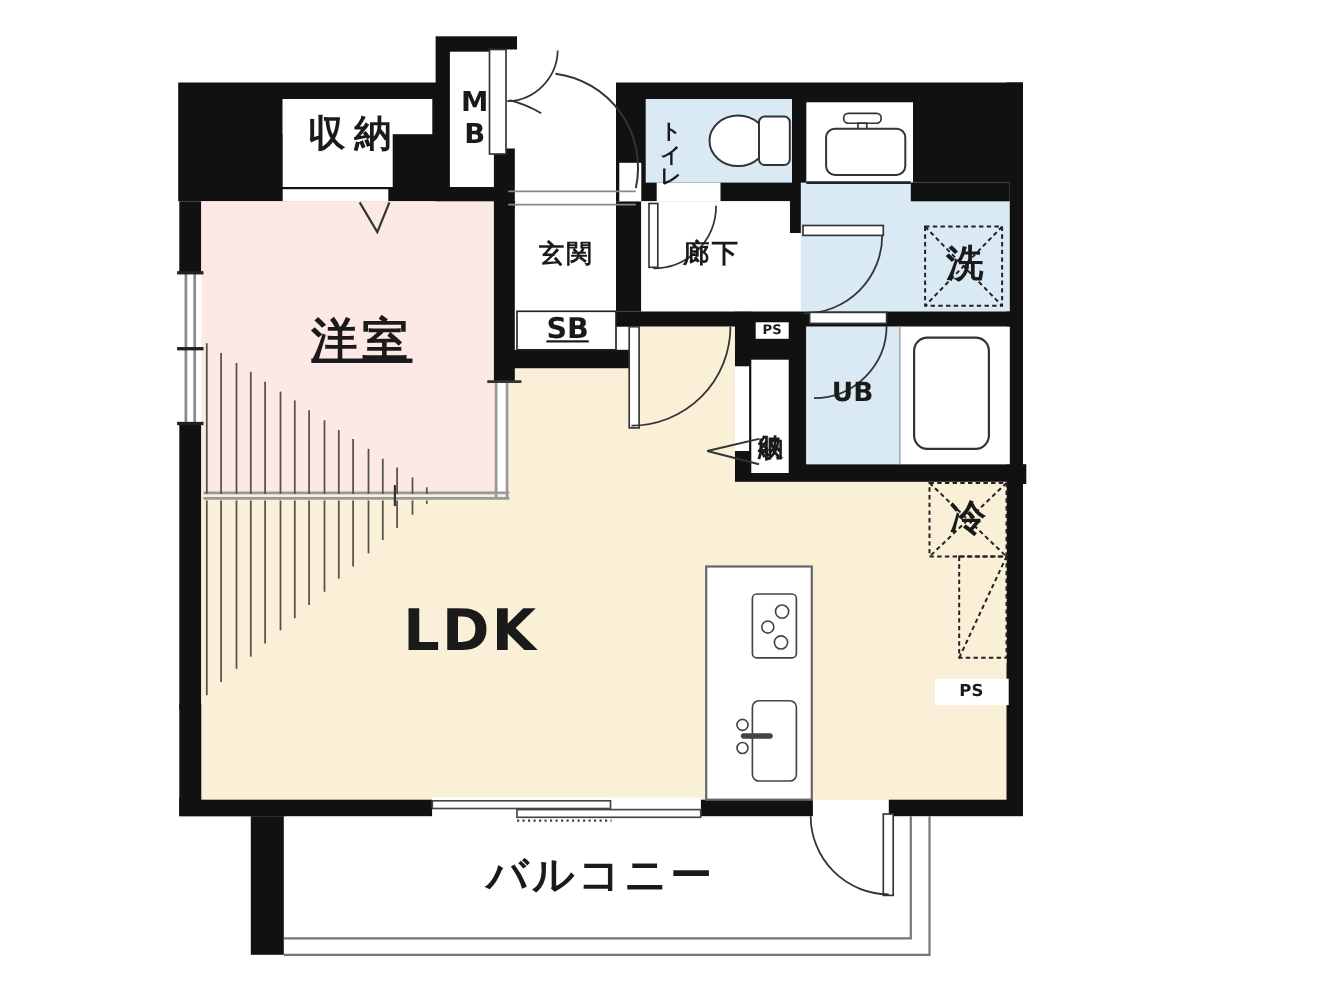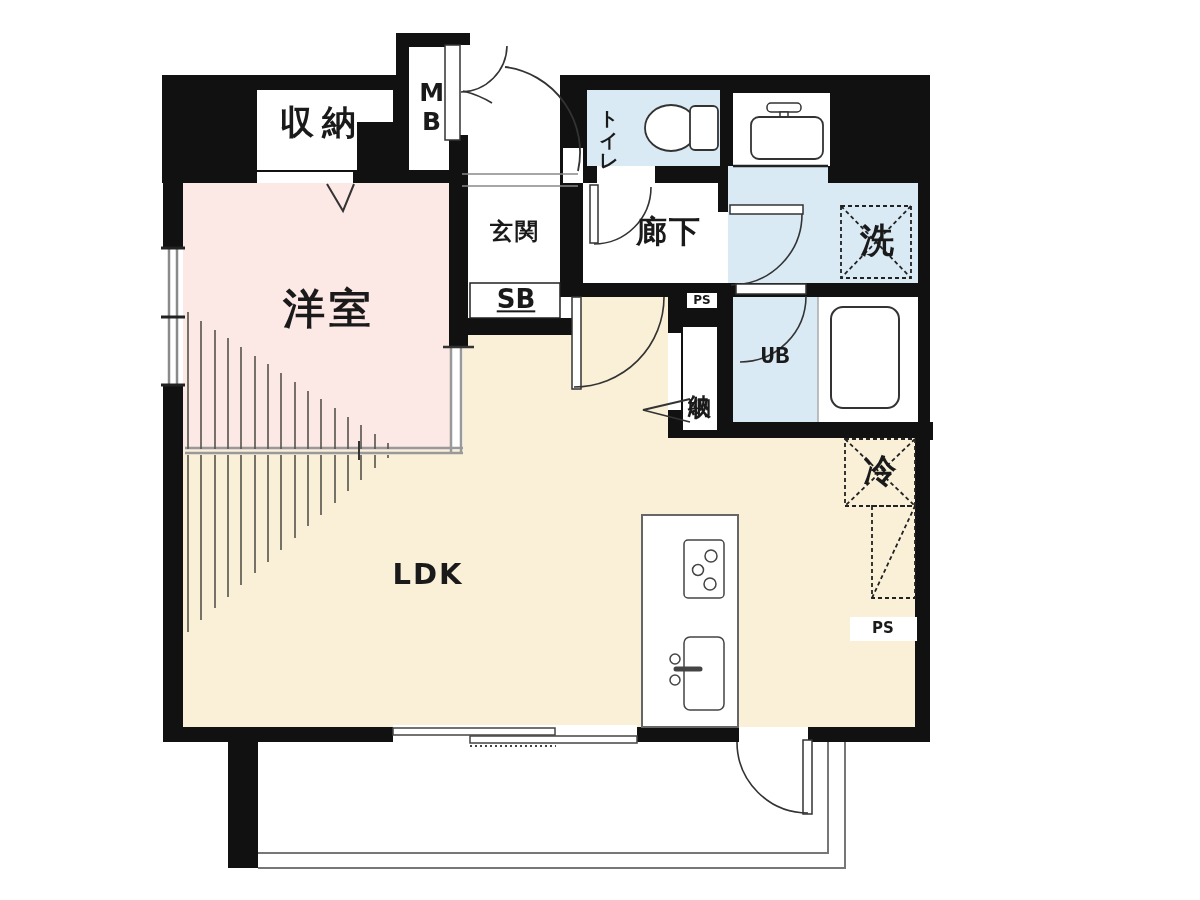--- a/index.html
+++ b/index.html
@@ -207,23 +207,24 @@
     </g>
 
     <rect x="470" y="283" width="90" height="35" fill="none" stroke="#222" stroke-width="1.5"></rect>
   </g>
 </svg>
 
   <div class="label" style="left:322px;top:123px;font-size:34px;letter-spacing:8px;">収納</div>
   <div class="label vertical" style="left:431px;top:107px;font-size:25px;">MB</div>
   <div class="label" style="left:515px;top:231px;font-size:23px;letter-spacing:2px;">玄関</div>
   <div class="label" style="left:516px;top:300px;font-size:26px;text-decoration:underline;">SB</div>
-  <div class="label" style="left:669px;top:231px;font-size:31px;letter-spacing:2px;">廊下</div>
+  <div class="label" style="left:647px;top:231px;font-size:24px;letter-spacing:2px;">廊下</div>
   <div class="label vertical" style="left:609px;top:129px;font-size:19px;">トイレ</div>
   <div class="label" style="left:877px;top:241px;font-size:34px;">洗</div>
-  <div class="label" style="left:775px;top:357px;font-size:24px;font-family:Liberation Mono, monospace;">UB</div>
+  <div class="label" style="left:775px;top:357px;font-size:24px;">UB</div>
   <div class="label vertical" style="left:700px;top:377px;font-size:23px;">収納</div>
   <div class="label" style="left:702px;top:300px;font-size:12px;">PS</div>
   <div class="label" style="left:883px;top:629px;font-size:15px;">PS</div>
   <div class="label" style="left:880px;top:471px;font-size:33px;">冷</div>
-  <div class="label" style="left:329px;top:309px;font-size:42px;letter-spacing:4px;">洋室</div>
-  <div class="label" style="left:428px;top:574px;font-size:29px;letter-spacing:2px;">LDK</div>
+  <div class="label" style="left:329px;top:309px;font-size:42px;letter-spacing:4px;text-decoration:underline;">洋室</div>
+  <div class="label" style="left:428px;top:574px;font-size:52px;letter-spacing:2px;">LDK</div>
+  <div class="label" style="left:546px;top:796px;font-size:38px;letter-spacing:3px;">バルコニー</div>
 </div>
 
 </body></html>

